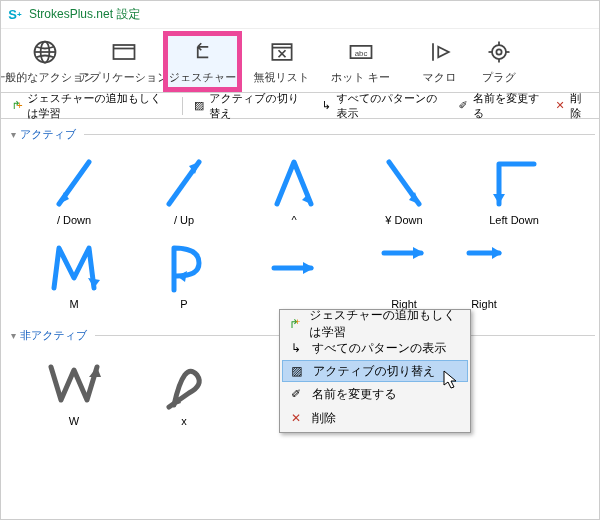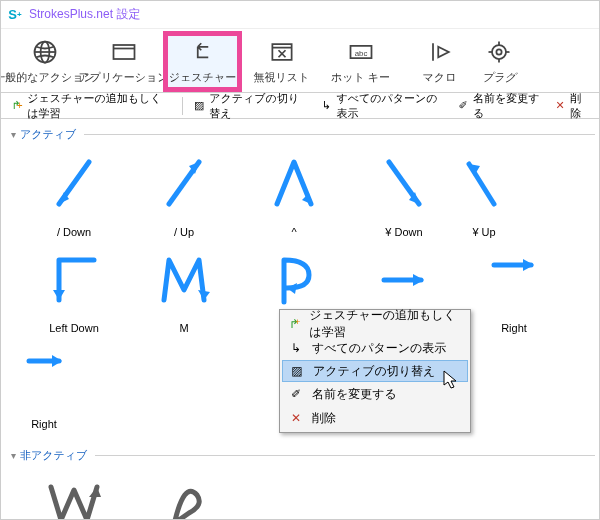--- a/index.html
+++ b/index.html
@@ -22,21 +22,21 @@
     border-bottom: 1px solid #eee;
   }
   .titlebar-icon {
     width: 16px; height: 16px;
     margin-right: 6px;
     color: #00a8cc;
     font-weight: bold;
     font-size: 13px;
     display:flex;align-items:center;justify-content:center;
   }
-  .titlebar-text { font-size: 12px; color: #8b5cf6; }
+  .titlebar-text { font-size: 12px; color: #15803d; }
 
   .toolbar {
     height: 64px;
     display: flex;
     border-bottom: 1px solid #d0d0d0;
     padding: 2px 4px 0 4px;
     background: #fff;
   }
   .toolbar-btn {
     width: 79px;
@@ -92,21 +92,21 @@
   .gesture-item {
     width: 110px;
     display: flex;
     flex-direction: column;
     align-items: center;
     padding: 6px 2px;
     cursor: pointer;
   }
   .gesture-canvas { width: 70px; height: 60px; }
   .gesture-canvas svg { width:100%; height:100%; }
-  .gesture-label { font-size: 11px; margin-top: 12px; color:#000; white-space:nowrap; }
+  .gesture-label { font-size: 11px; margin-top: 0; color:#000; white-space:nowrap; }
 
   .stroke-active { stroke:#1e90ff; stroke-width:5; fill:none; stroke-linecap:round; stroke-linejoin:round; }
   .stroke-inactive { stroke:#606060; stroke-width:5; fill:none; stroke-linecap:round; stroke-linejoin:round; }
   .arrow-active { fill:#1e90ff; }
   .arrow-inactive { fill:#606060; }
 
   .context-menu {
     position: absolute;
     left: 278px;
     top: 308px;
@@ -181,21 +181,21 @@
         <text x="16" y="20" font-size="9" text-anchor="middle" fill="#444" stroke="none">abc</text>
       </svg>
     <span class="lbl">ホット キー</span>
   </div>
   <div class="toolbar-btn">
     <svg viewBox="0 0 32 32">
         <path d="M8 6 L8 26 M14 10 L26 16 L14 22 Z"></path>
       </svg>
     <span class="lbl">マクロ</span>
   </div>
-  <div class="toolbar-btn" style="width:40px;font-style:italic;">
+  <div class="toolbar-btn" style="width:40px;">
     <svg viewBox="0 0 32 32">
         <circle cx="16" cy="16" r="8"></circle>
         <circle cx="16" cy="16" r="3"></circle>
         <line x1="16" y1="4" x2="16" y2="8"></line>
         <line x1="16" y1="24" x2="16" y2="28"></line>
         <line x1="4" y1="16" x2="8" y2="16"></line>
         <line x1="24" y1="16" x2="28" y2="16"></line>
       </svg>
     <span class="lbl">プラグ</span>
   </div>
@@ -261,27 +261,20 @@
     </div>
 
     <div class="gesture-item">
       <div class="gesture-canvas"><svg viewBox="0 0 70 60">
             <line class="stroke-active" x1="20" y1="8" x2="50" y2="50"></line>
             <polygon class="arrow-active" points="50,50 40,46 46,38"></polygon>
           </svg></div>
       <span class="gesture-label">¥ Down</span>
     </div>
 
-    <div class="gesture-item" style="width:50px;">
-      <div class="gesture-canvas" style="width:40px;"><svg viewBox="0 0 40 60">
-            <line class="stroke-active" x1="30" y1="50" x2="5" y2="10"></line>
-            <polygon class="arrow-active" points="5,10 16,12 10,22"></polygon>
-          </svg></div>
-      <span class="gesture-label">¥ Up</span>
-    </div>
 
     <div class="gesture-item">
       <div class="gesture-canvas"><svg viewBox="0 0 70 60">
             <polyline class="stroke-active" points="55,10 20,10 20,50"></polyline>
             <polygon class="arrow-active" points="20,50 14,40 26,40"></polygon>
           </svg></div>
       <span class="gesture-label">Left Down</span>
     </div>
 
     <div class="gesture-item">

